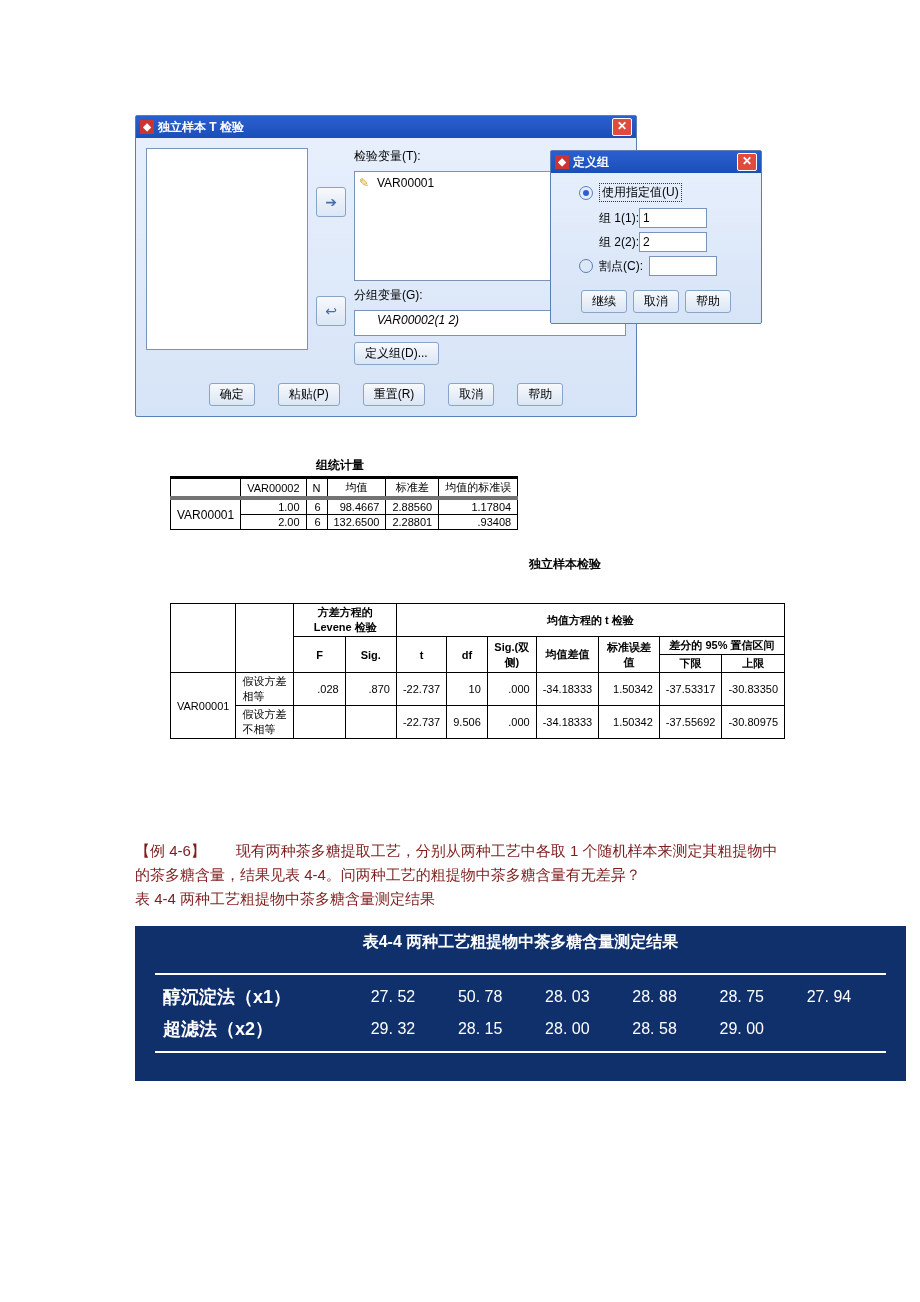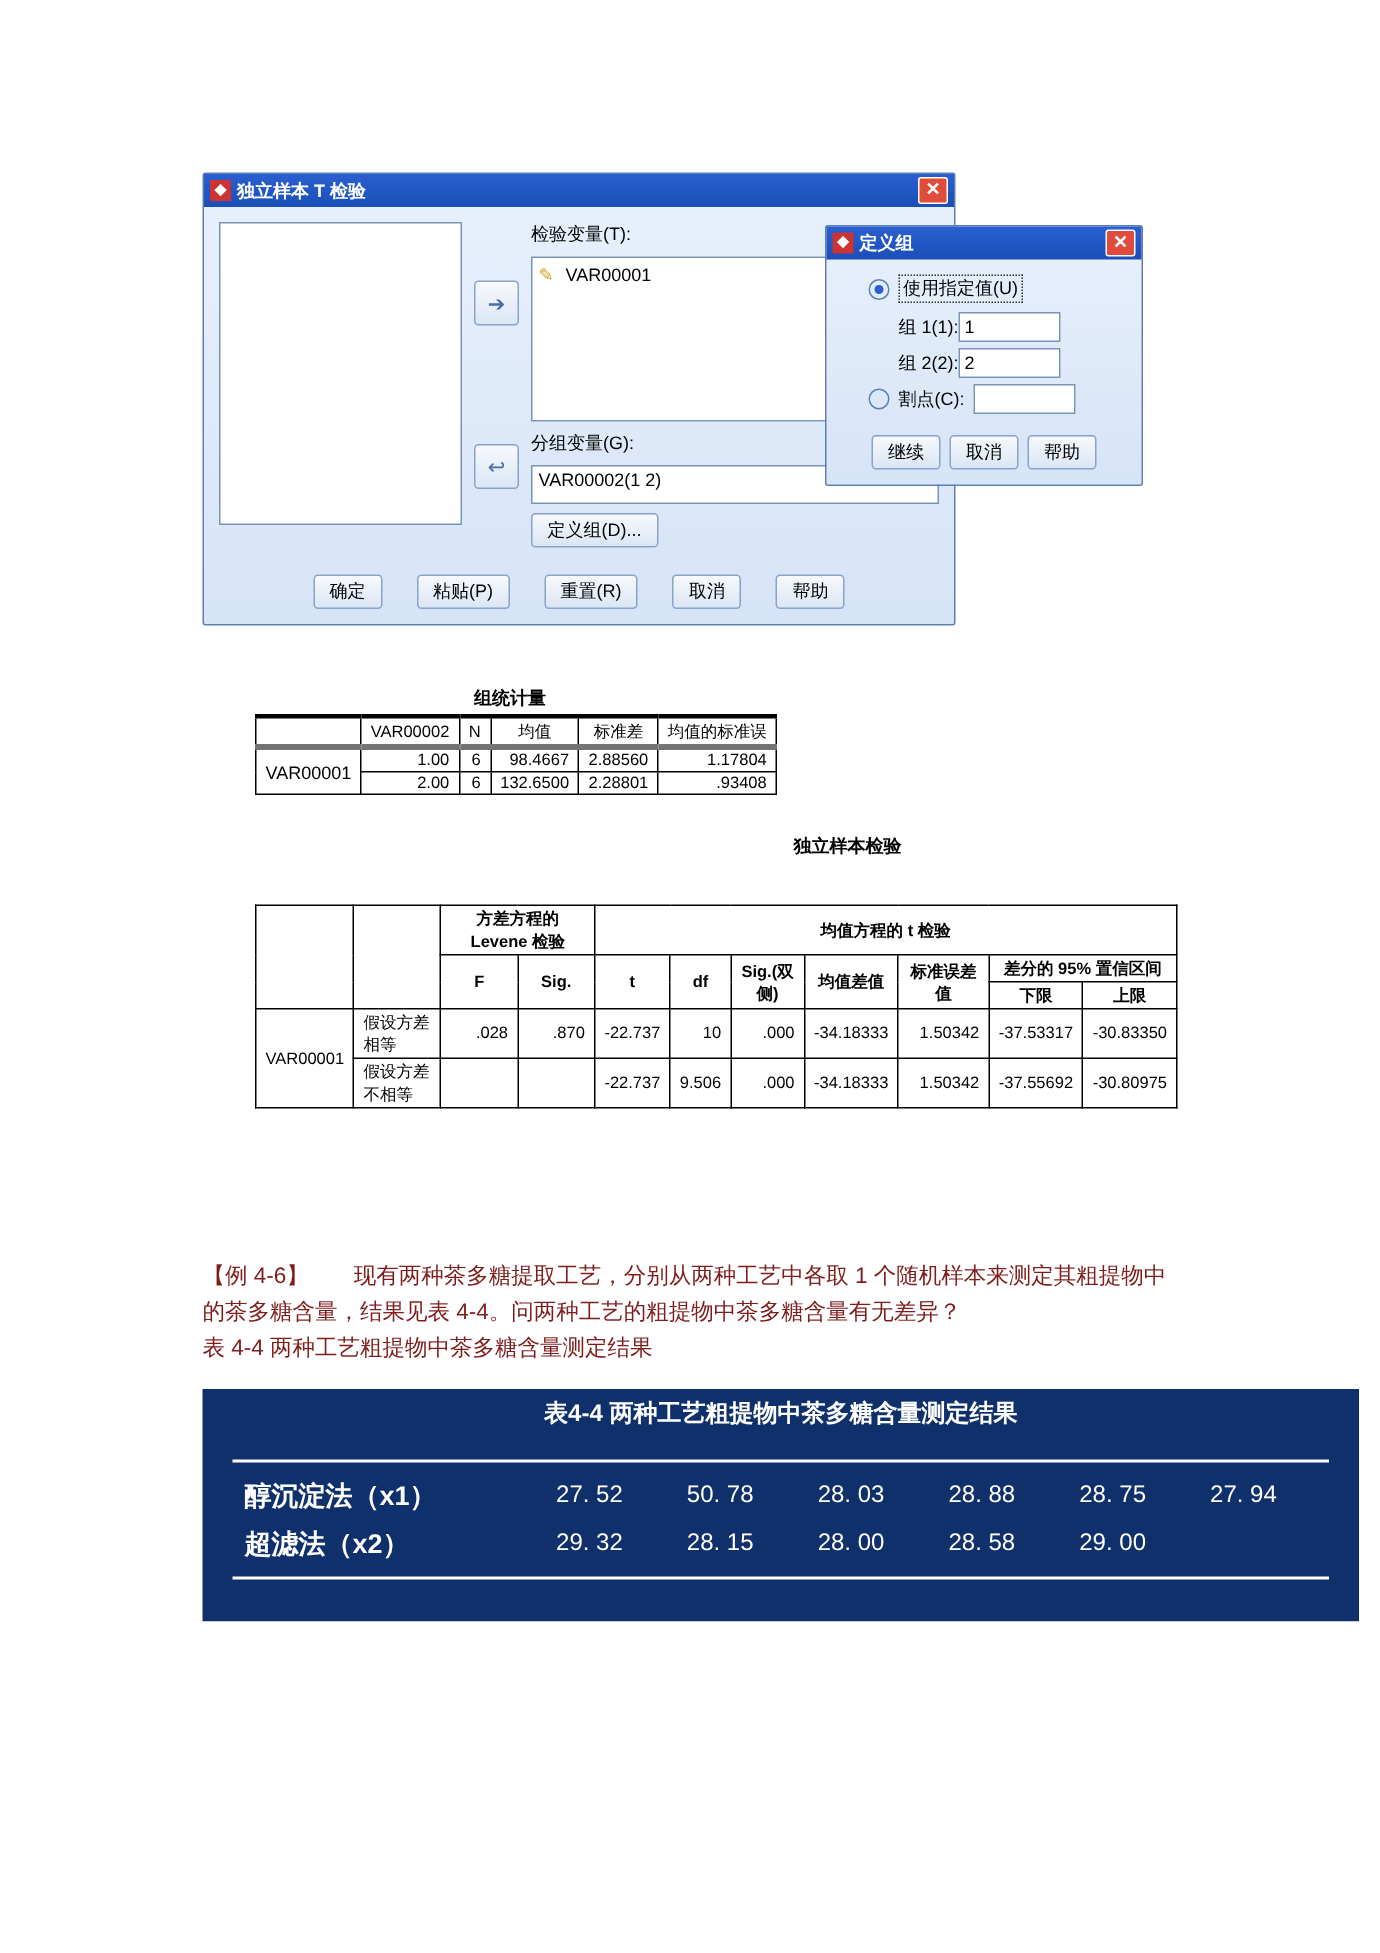--- a/index.html
+++ b/index.html
@@ -97,22 +97,23 @@
   .pencil {
     width: 14px; height: 14px;
     display:inline-block;
     color: #d4a020;
     font-size: 12px;
   }
   .groupbox {
     background: #fff;
     border: 1px solid #7a93b8;
     height: 20px;
-    padding: 2px 4px;
-    font-size: 12px;
+    padding: 2px 22px;
+    font-size: 12px;
+    font-style: italic;
   }
   .stdbtn {
     background: linear-gradient(#f7f9fc,#dbe6f5);
     border: 1px solid #8aa4c8;
     border-radius: 3px;
     padding: 2px 10px;
     font-size: 12px;
     cursor: pointer;
     color: #000;
   }

